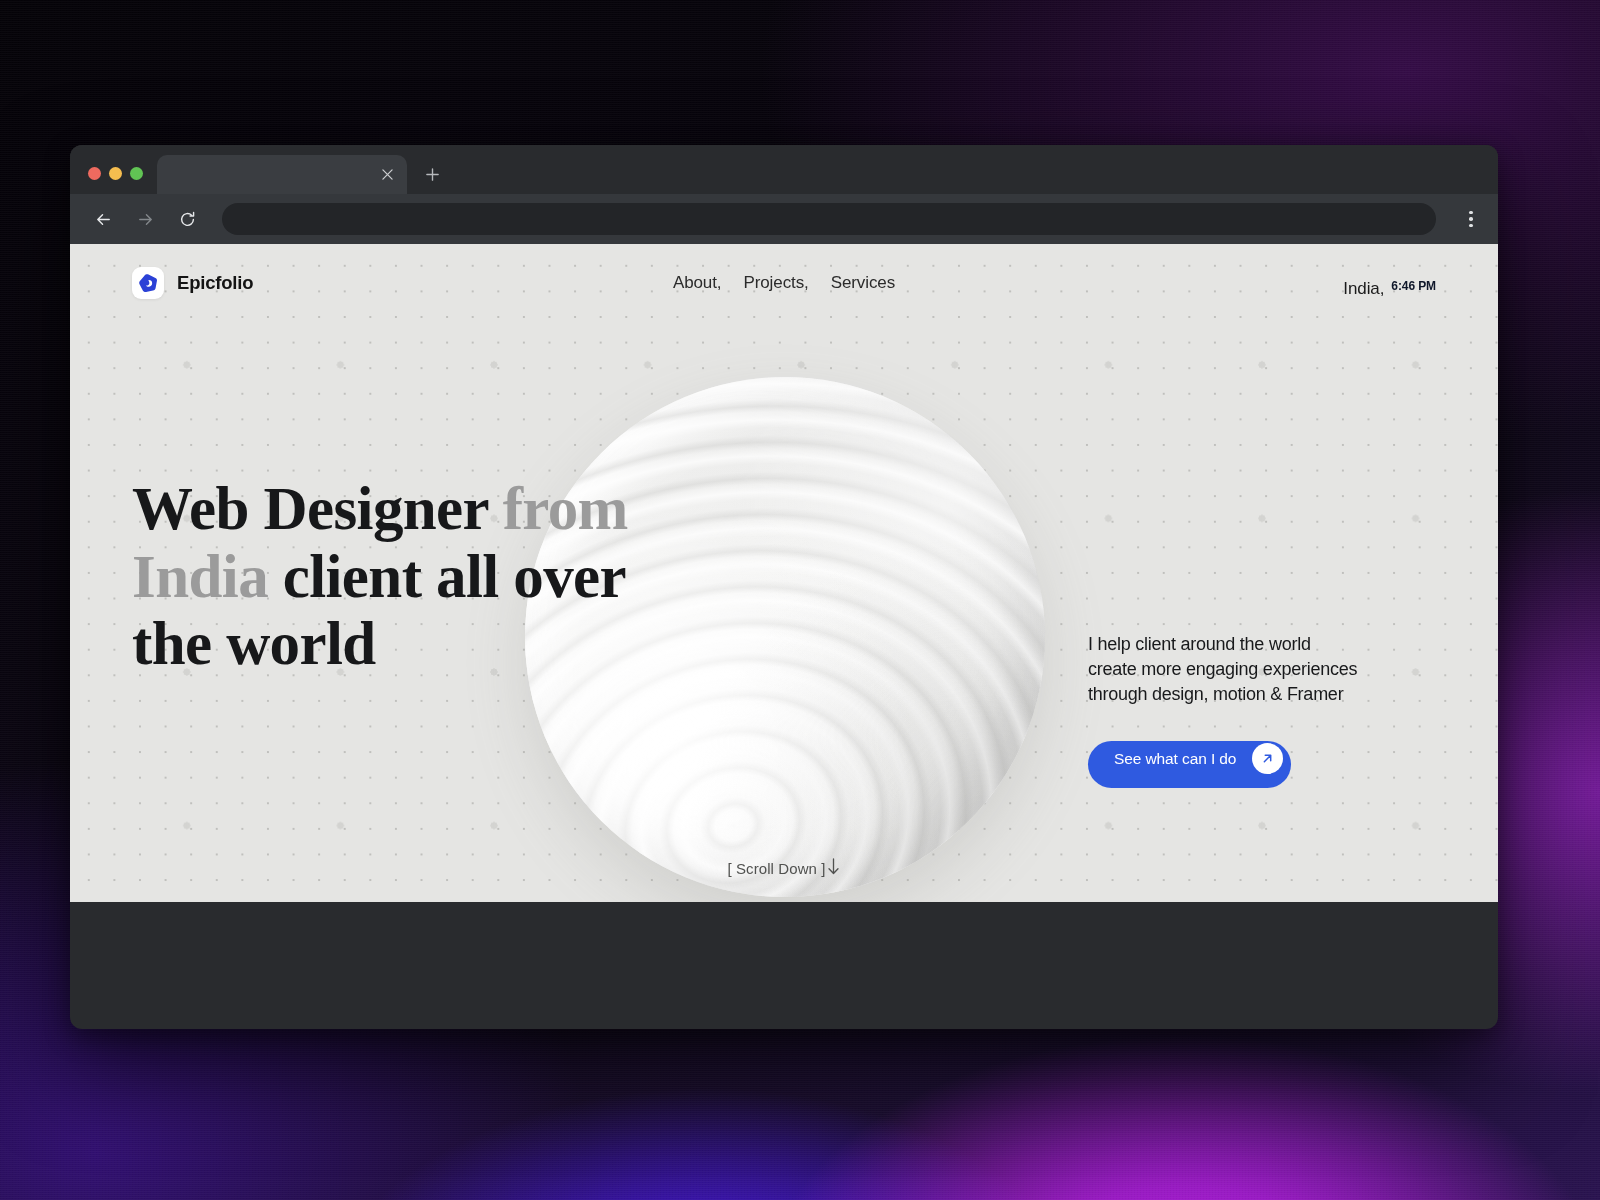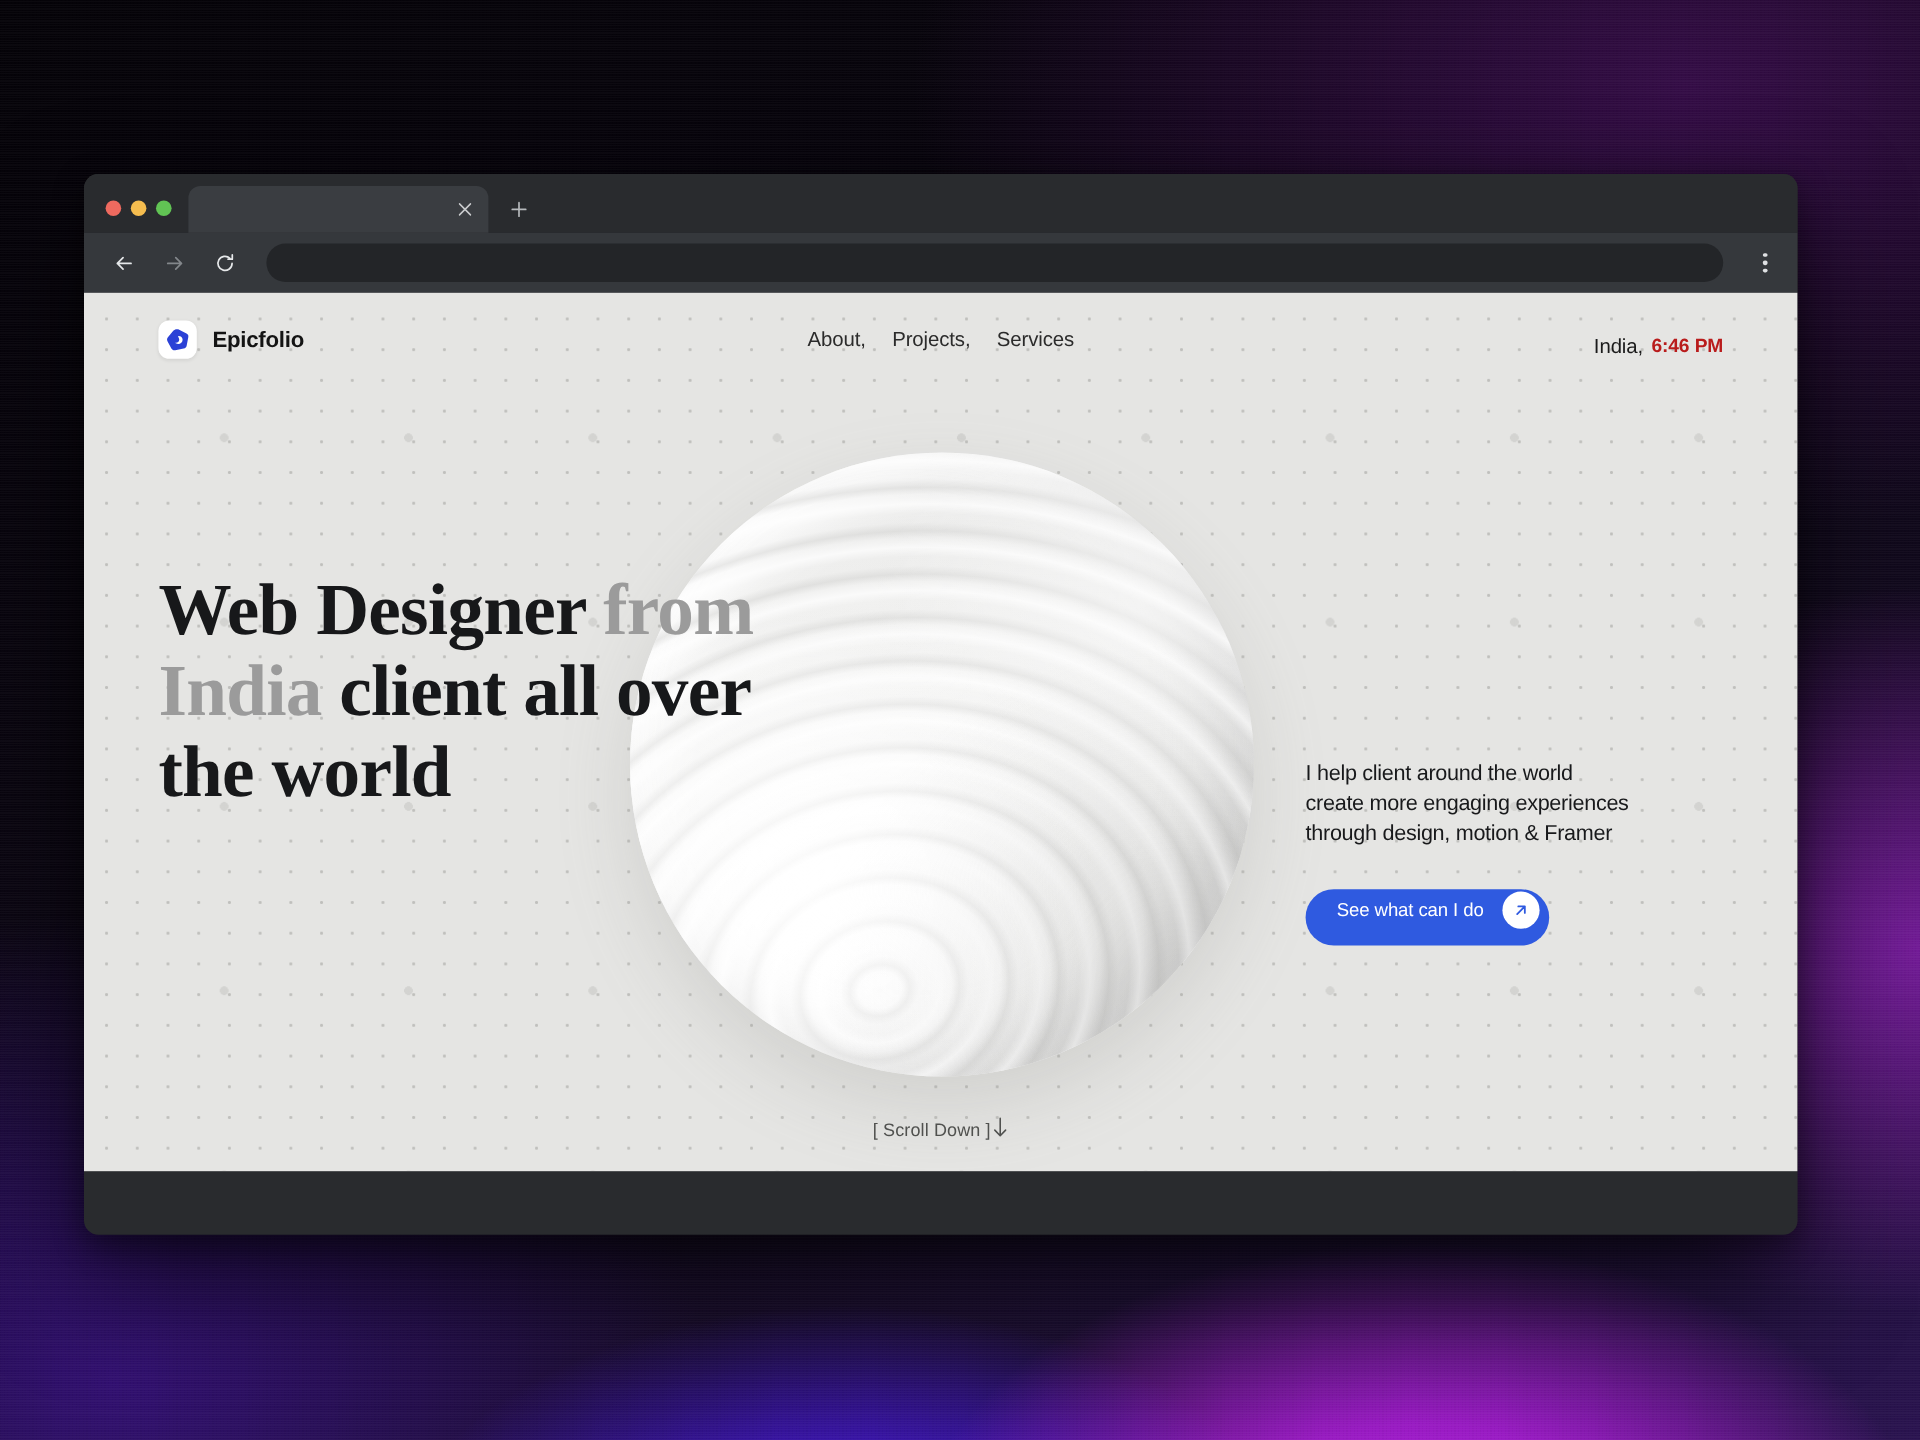--- a/index.html
+++ b/index.html
@@ -137,21 +137,21 @@
     display: flex; flex-direction: column;
     align-items: center; justify-content: center;
     gap: 3px;
     margin-left: 6px;
   }
   .kebab i { width: 3.5px; height: 3.5px; border-radius: 50%; background: #dfe1e3; display: block; }
 
   
   .viewport {
     position: relative;
-    height: 732px;
+    height: 658px;
     background: #e5e5e3;
     overflow: hidden;
   }
   .viewport::before {
     content: "";
     position: absolute;
     inset: 0;
     background-image:
       radial-gradient(circle, rgba(120,120,115,0.34) 1.1px, transparent 1.3px),
       radial-gradient(circle, rgba(120,120,115,0.16) 3.4px, transparent 3.8px);
@@ -196,28 +196,28 @@
   .nav-link {
     font-size: 17px;
     color: #2b2b2b;
     text-decoration: none;
     letter-spacing: -0.1px;
   }
 
   .locale {
     margin-left: auto;
     display: flex;
-    align-items: center;
+    align-items: flex-start;
     gap: 7px;
     position: relative;
     z-index: 4;
     margin-top: 12px;
   }
   .locale-place { font-size: 17px; color: #1b1b1b; letter-spacing: -0.1px; }
-  .locale-time  { font-size: 16px; color: #b91c1c; font-weight: 600; letter-spacing: -0.1px; }
+  .locale-time  { font-size: 12px; color: #0f172a; font-weight: 600; letter-spacing: -0.1px; }
 
   
   .hero {
     position: relative;
     height: calc(100% - 78px);
   }
   .headline {
     position: absolute;
     left: 62px;
     top: 153px;

